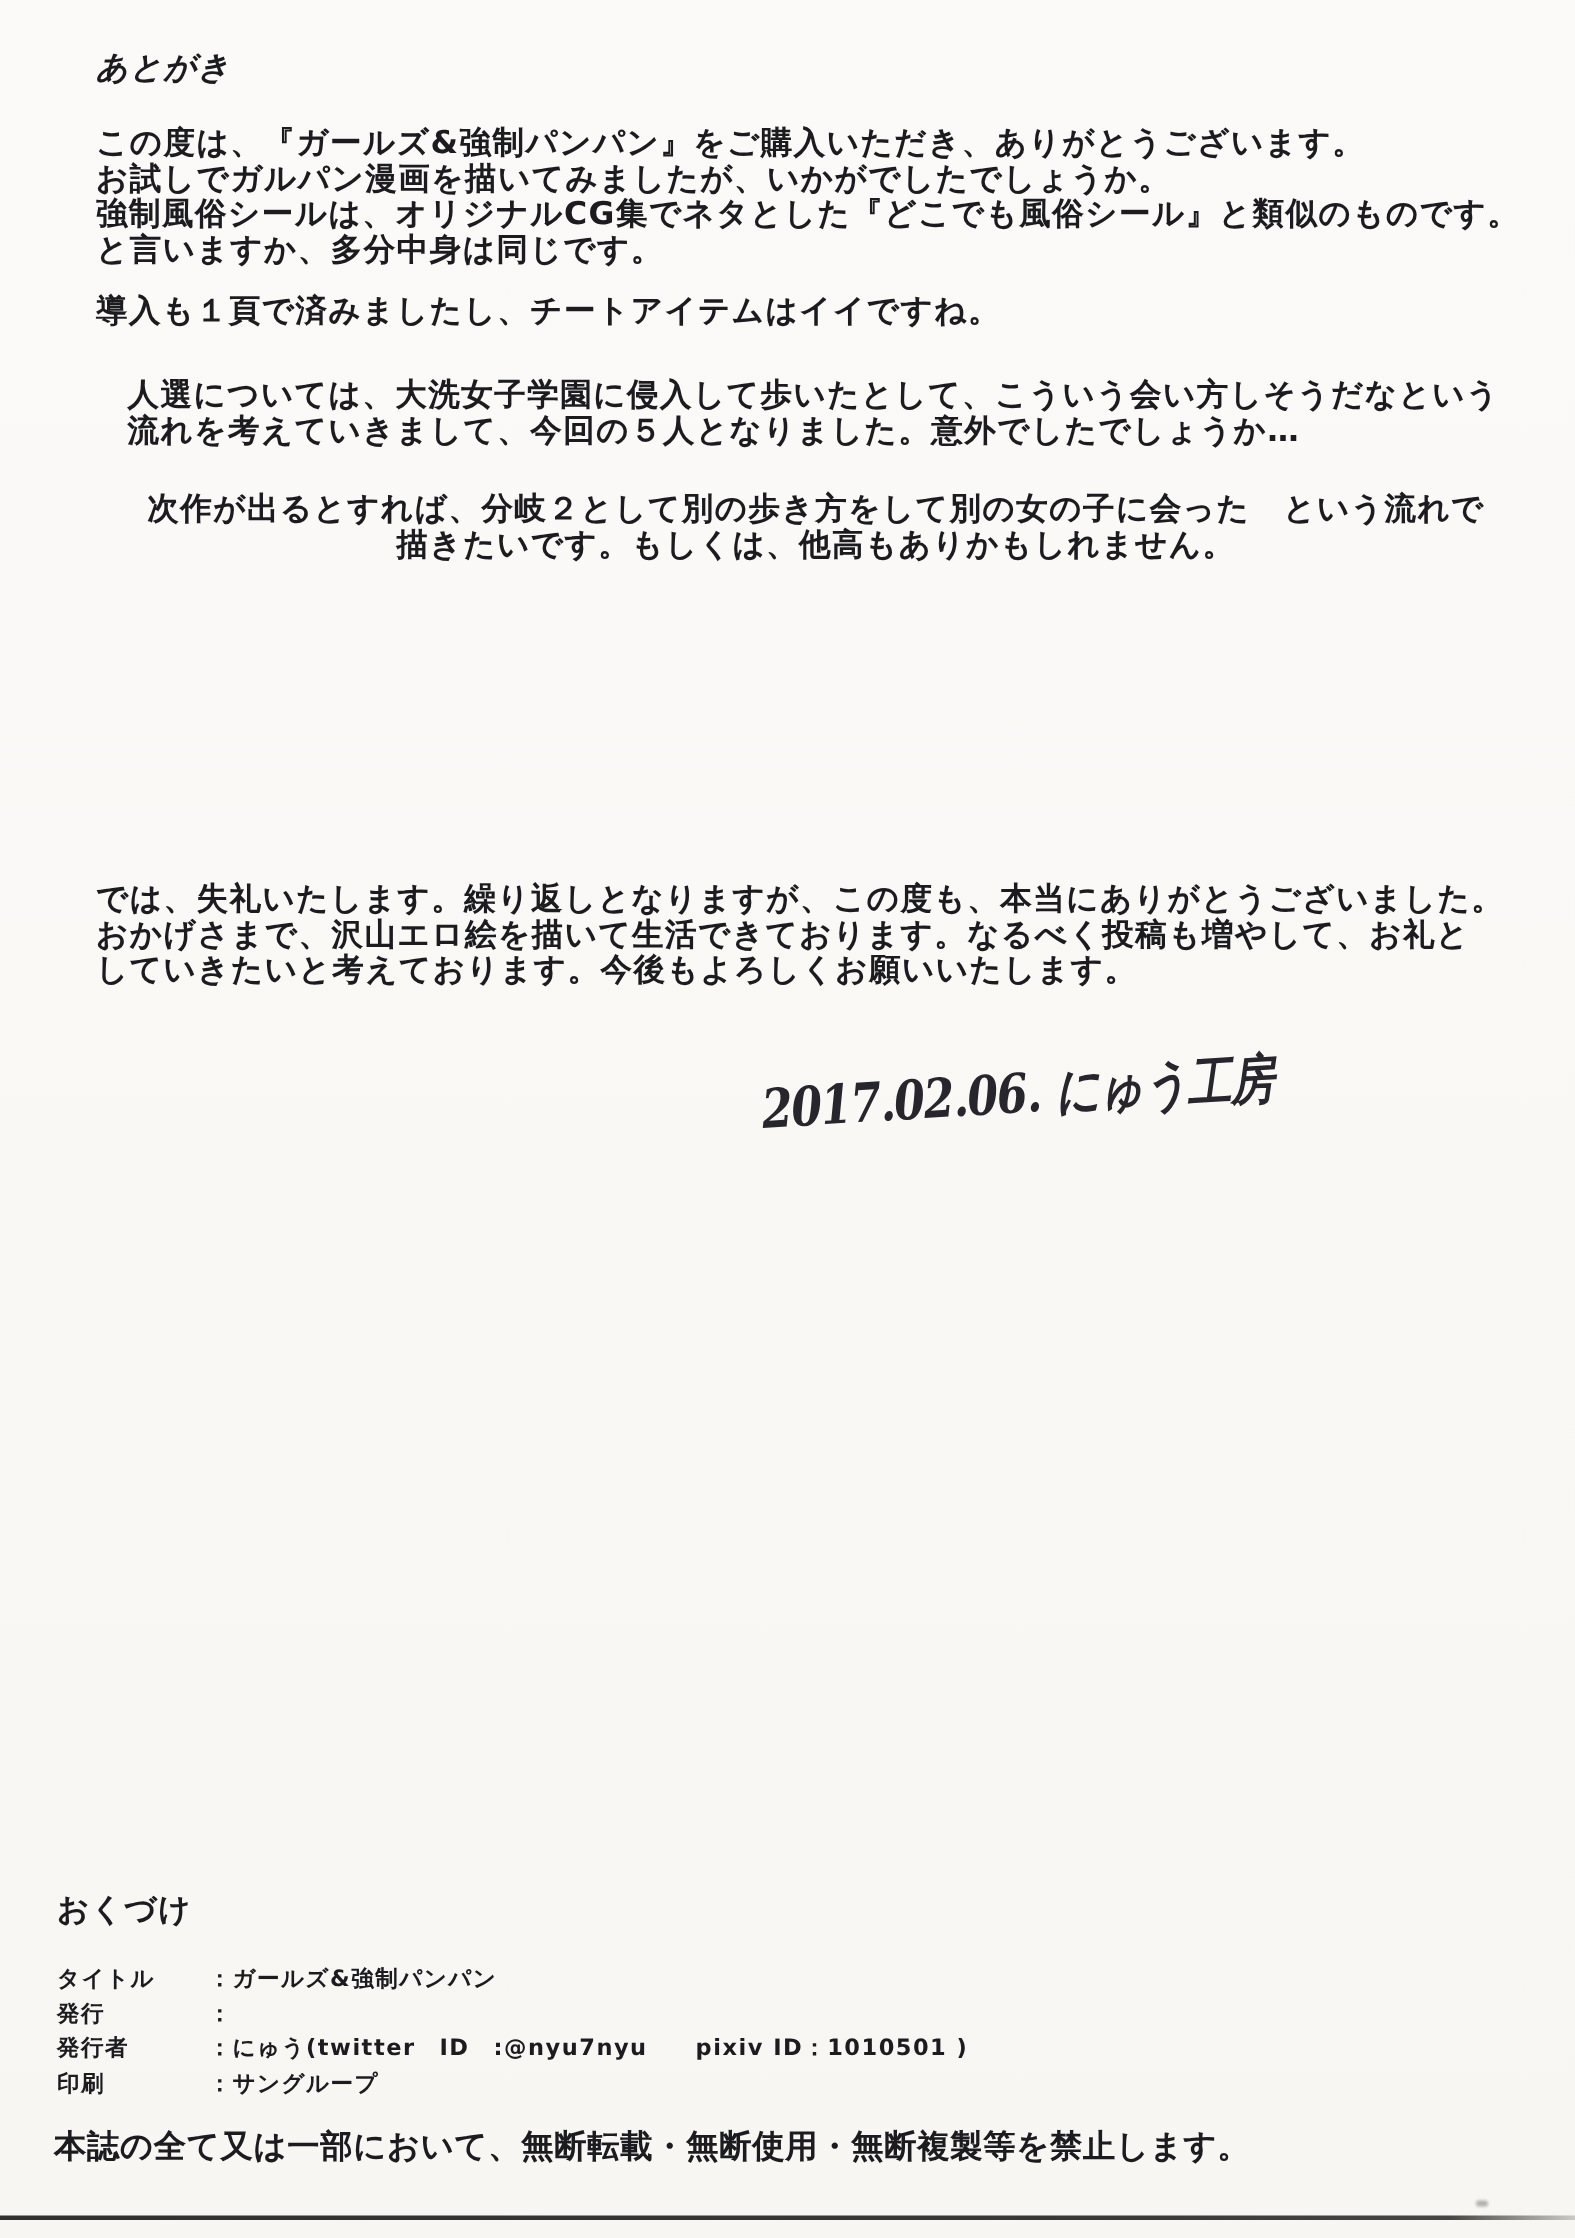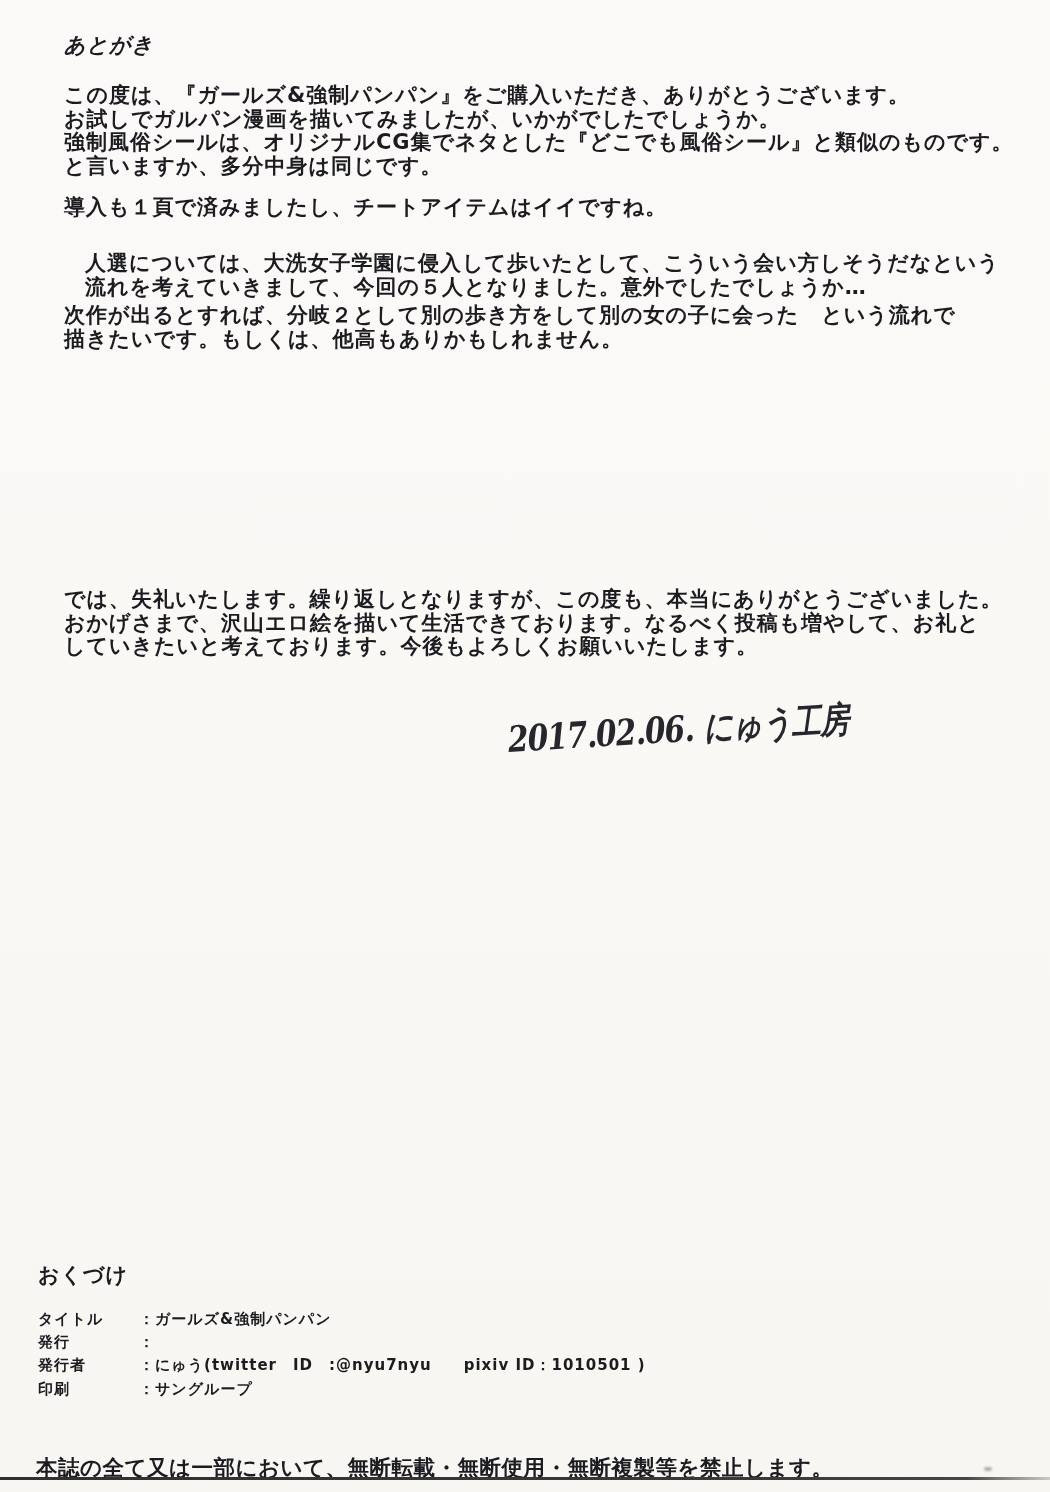--- a/index.html
+++ b/index.html
@@ -24,41 +24,41 @@
     line-height: 23.6px;
     font-weight: 600;
     letter-spacing: 1px;
     white-space: pre-line;
     color: #1b1b20;
   }
   .heading       { left: 64px; top: 34px;  width: 400px; font-style: italic; }
   .para-1        { left: 64px; top: 84px;  width: 960px; }
   .para-2        { left: 64px; top: 196px; width: 960px; }
   .para-3        { left: 64px; top: 252px; width: 960px; margin-left: 21px; }
-  .para-4        { left: 64px; top: 304px; width: 960px; }
+  .para-4        { left: 64px; top: 328px; width: 960px; text-align: center; }
   .para-5        { left: 64px; top: 411px; width: 960px; }
   .para-6        { left: 64px; top: 588px; width: 960px; }
 
   .signature {
     position: absolute;
     left: 508px;
     top: 716px;
     width: 420px;
     font-family: "DejaVu Serif", "Liberation Serif", serif;
     font-style: italic;
     font-weight: 600;
     font-size: 36px;
     letter-spacing: -1px;
     color: #26262c;
     transform: rotate(-3.5deg) scaleX(0.82);
     transform-origin: left center;
     white-space: nowrap;
   }
 
-  .colophon-heading { left: 38px; top: 1264px; width: 300px; }
+  .colophon-heading { left: 38px; top: 1264px; width: 300px; font-family: Liberation Mono, monospace; }
 
   .colophon-table {
     position: absolute;
     left: 38px;
     top: 1308px;
     width: 960px;
   }
   .colophon-row {
     display: flex;
     height: 23.2px;
@@ -66,21 +66,21 @@
     font-weight: 700;
     letter-spacing: 1px;
     line-height: 23.2px;
   }
   .colophon-label { display: inline-block; width: 101px; }
   .colophon-sep   { display: inline-block; }
   .colophon-value { display: inline-block; white-space: pre; }
 
   .notice {
     left: 36px;
-    top: 1456px;
+    top: 1420px;
     width: 980px;
     font-size: 21.5px;
     letter-spacing: 0.5px;
   }
 
   .scan-edge-line {
     position: absolute;
     left: 0;
     top: 1477px;
     width: 1050px;

